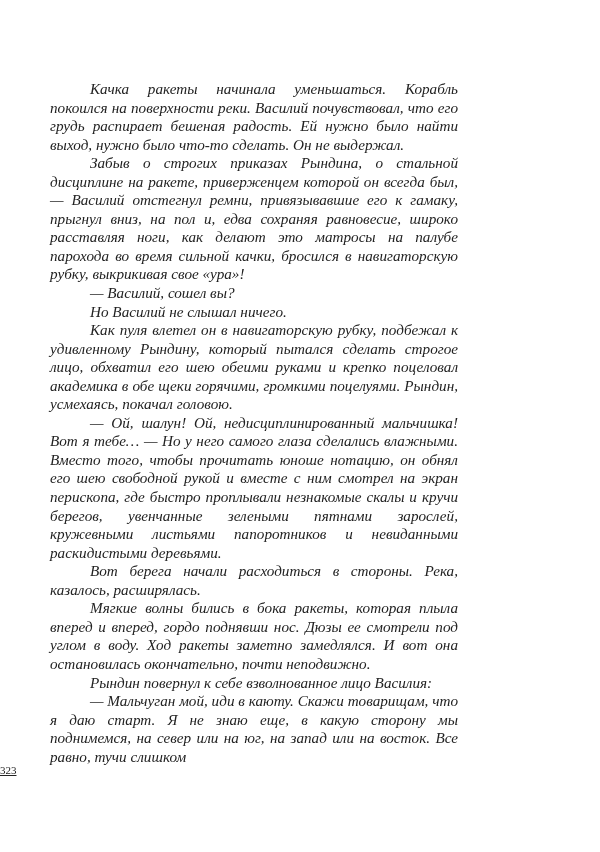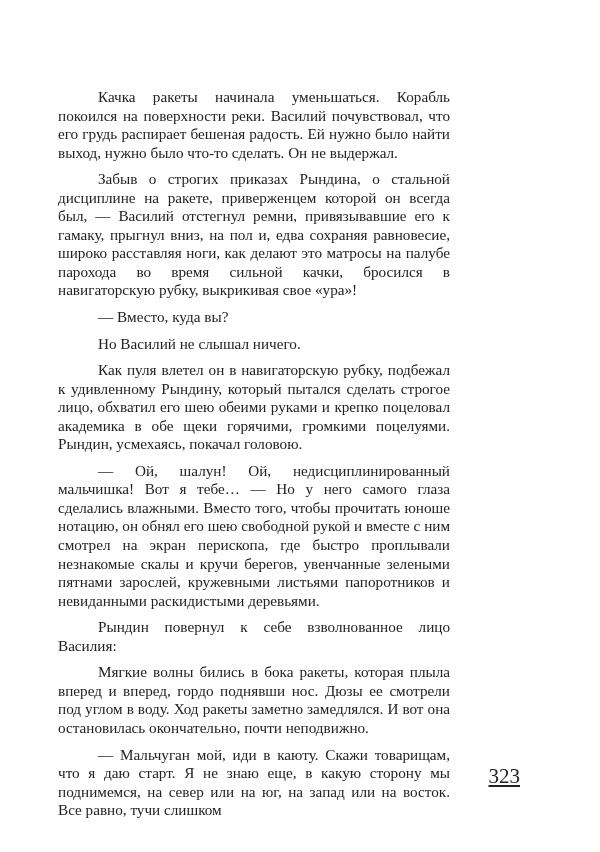--- a/index.html
+++ b/index.html
@@ -10,43 +10,45 @@
     top: 80px;
     width: 408px;
     font-family: "Liberation Serif", "DejaVu Serif", serif;
     font-size: 15.2px;
     line-height: 18.55px;
     color: #222222;
     text-align: justify;
     hyphens: manual;
   }
   .page p {
-    margin: 8px;
+    margin: 0;
     text-indent: 40px;
+    font-style: italic;
   }
   .page-number {
     position: absolute;
     left: 0;
     width: 520px;
     top: 764px;
-    text-align: right;
+    text-align: left;
     font-family: "Liberation Serif", "DejaVu Serif", serif;
-    font-size: 21px;
+    font-size: 11px;
     color: #222222;
     text-decoration: underline;
   }
 </style>
 </head>
 <body>
 
 <div class="page">
   <p>Качка ракеты начинала уменьшаться. Корабль покоился на поверхности реки. Василий почувствовал, что его грудь распирает бешеная радость. Ей нужно было найти выход, нужно было что-то сделать. Он не выдержал.</p>
   <p>Забыв о строгих приказах Рындина, о стальной дисциплине на ракете, приверженцем которой он всегда был, — Василий от­стегнул ремни, привязывавшие его к гамаку, прыгнул вниз, на пол и, едва сохраняя равновесие, широко расставляя ноги, как делают это матросы на палубе парохода во время сильной качки, бросил­ся в навигаторскую рубку, выкрикивая свое «ура»!</p>
-  <p>— Вместо, куда вы?</p>
+  <p>— Василий, сошел вы?</p>
   <p>Но Василий не слышал ничего.</p>
   <p>Как пуля влетел он в навигаторскую рубку, подбежал к удивленному Рындину, который пытался сделать строгое лицо, обхватил его шею обеими руками и крепко поцеловал академика в обе щеки горячими, громкими поцелуями. Рындин, усмехаясь, покачал головою.</p>
   <p>— Ой, шалун! Ой, недисциплинированный мальчишка! Вот я тебе… — Но у него самого глаза сделались влажными. Вместо того, чтобы прочитать юноше нотацию, он обнял его шею свобод­ной рукой и вместе с ним смотрел на экран перископа, где быстро проплывали незнакомые скалы и кручи берегов, увенчанные зеле­ными пятнами зарослей, кружевными листьями папоротников и невиданными раскидистыми деревьями.</p>
+  <p>Вот берега начали расходиться в стороны. Река, казалось, расширялась.</p>
+  <p>Мягкие волны бились в бока ракеты, которая плыла вперед и вперед, гордо поднявши нос. Дюзы ее смотрели под углом в воду. Ход ракеты заметно замедлялся. И вот она остановилась окончательно, почти неподвижно.</p>
   <p>Рындин повернул к себе взволнованное лицо Василия:</p>
-  <p>Мягкие волны бились в бока ракеты, которая плыла вперед и вперед, гордо поднявши нос. Дюзы ее смотрели под углом в воду. Ход ракеты заметно замедлялся. И вот она остановилась окончательно, почти неподвижно.</p>
   <p>— Мальчуган мой, иди в каюту. Скажи товарищам, что я даю старт. Я не знаю еще, в какую сторону мы поднимемся, на север или на юг, на запад или на восток. Все равно, тучи слишком</p>
 </div>
 
 <div class="page-number">323</div>
 
 </body></html>

